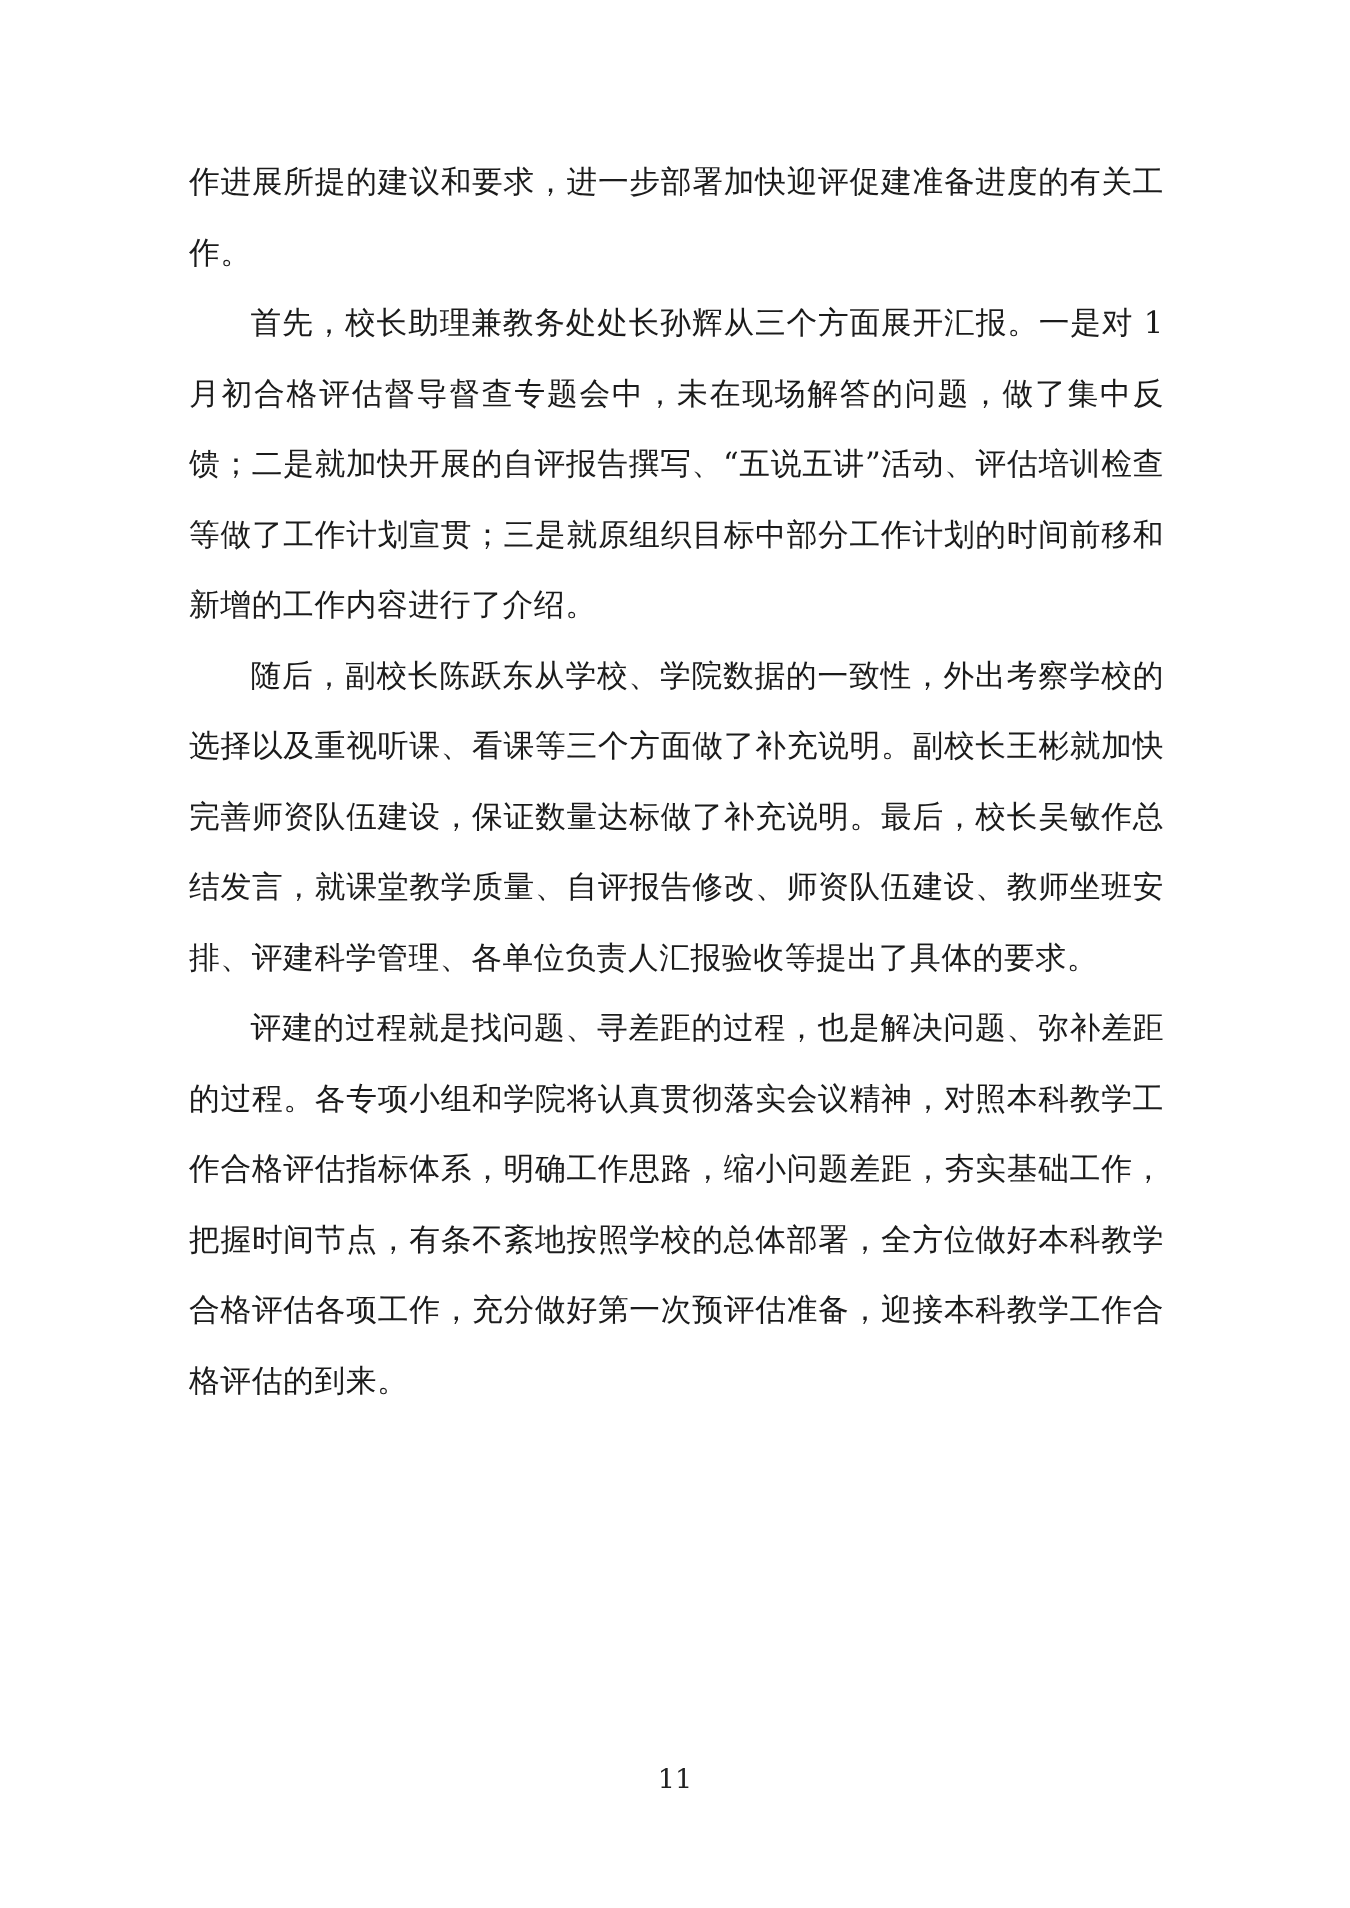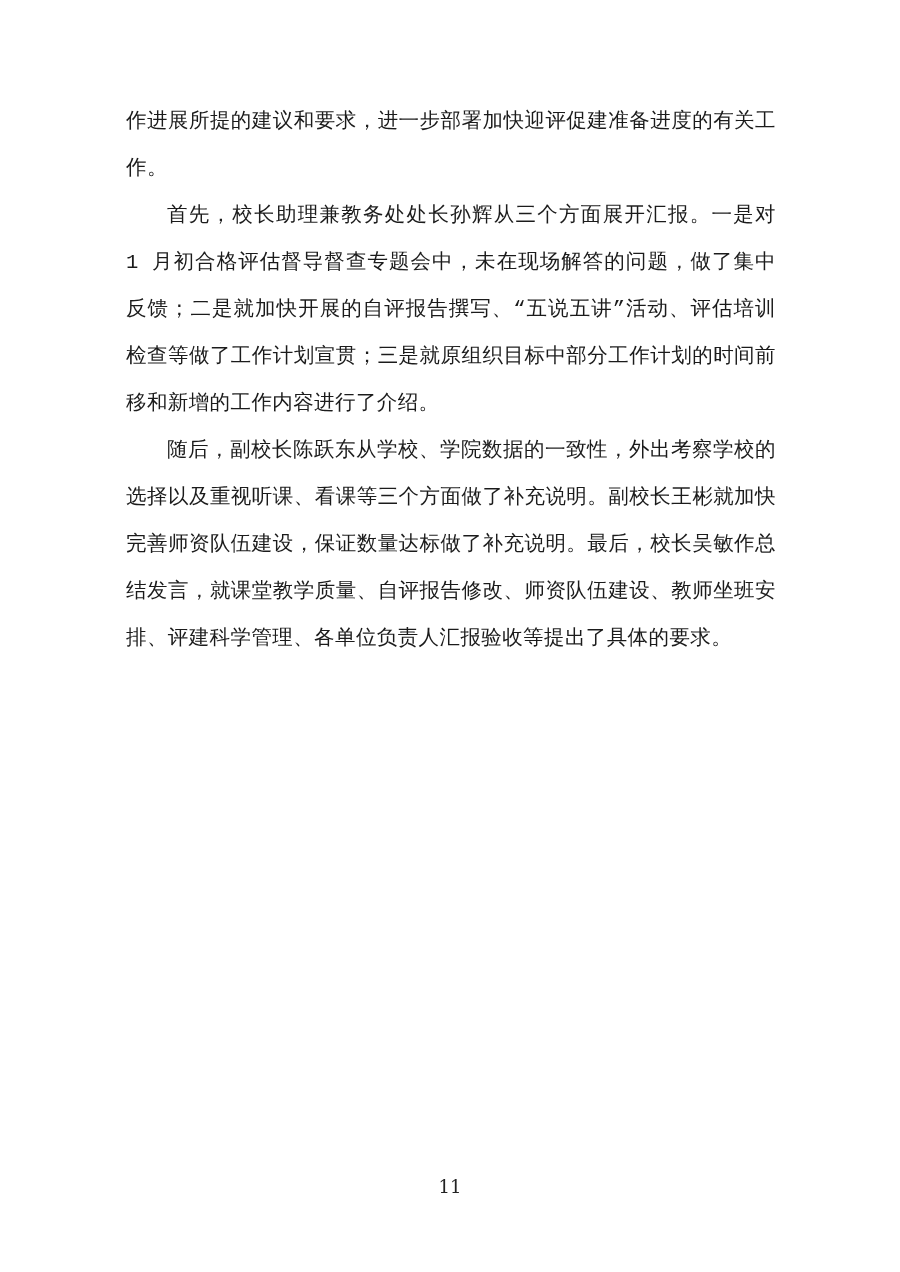--- a/index.html
+++ b/index.html
@@ -28,21 +28,20 @@
     width: 650px;
   }
   .para {
     font-size: 20.5px;
     line-height: 47px;
     text-align: justify;
     text-justify: inter-ideograph;
     letter-spacing: 0.4px;
     margin: 0;
     color: #1b1b1b;
-    font-family: Liberation Mono, monospace;
   }
   .para.indent {
     text-indent: 2em;
   }
   .page-number {
     position: absolute;
     left: 0;
     right: 0;
     top: 1176px;
     text-align: center;
@@ -52,15 +51,16 @@
   }
 </style>
 </head>
 <body>
 
 <div class="page">
   <div class="content">
     <p class="para">作进展所提的建议和要求，进一步部署加快迎评促建准备进度的有关工作。</p>
     <p class="para indent">首先，校长助理兼教务处处长孙辉从三个方面展开汇报。一是对 1 月初合格评估督导督查专题会中，未在现场解答的问题，做了集中反馈；二是就加快开展的自评报告撰写、“五说五讲”活动、评估培训检查等做了工作计划宣贯；三是就原组织目标中部分工作计划的时间前移和新增的工作内容进行了介绍。</p>
     <p class="para indent">随后，副校长陈跃东从学校、学院数据的一致性，外出考察学校的选择以及重视听课、看课等三个方面做了补充说明。副校长王彬就加快完善师资队伍建设，保证数量达标做了补充说明。最后，校长吴敏作总结发言，就课堂教学质量、自评报告修改、师资队伍建设、教师坐班安排、评建科学管理、各单位负责人汇报验收等提出了具体的要求。</p>
+    <p class="para indent">评建的过程就是找问题、寻差距的过程，也是解决问题、弥补差距的过程。各专项小组和学院将认真贯彻落实会议精神，对照本科教学工作合格评估指标体系，明确工作思路，缩小问题差距，夯实基础工作，把握时间节点，有条不紊地按照学校的总体部署，全方位做好本科教学合格评估各项工作，充分做好第一次预评估准备，迎接本科教学工作合格评估的到来。</p>
   </div>
   <div class="page-number">11</div>
 </div>
 
 </body></html>

